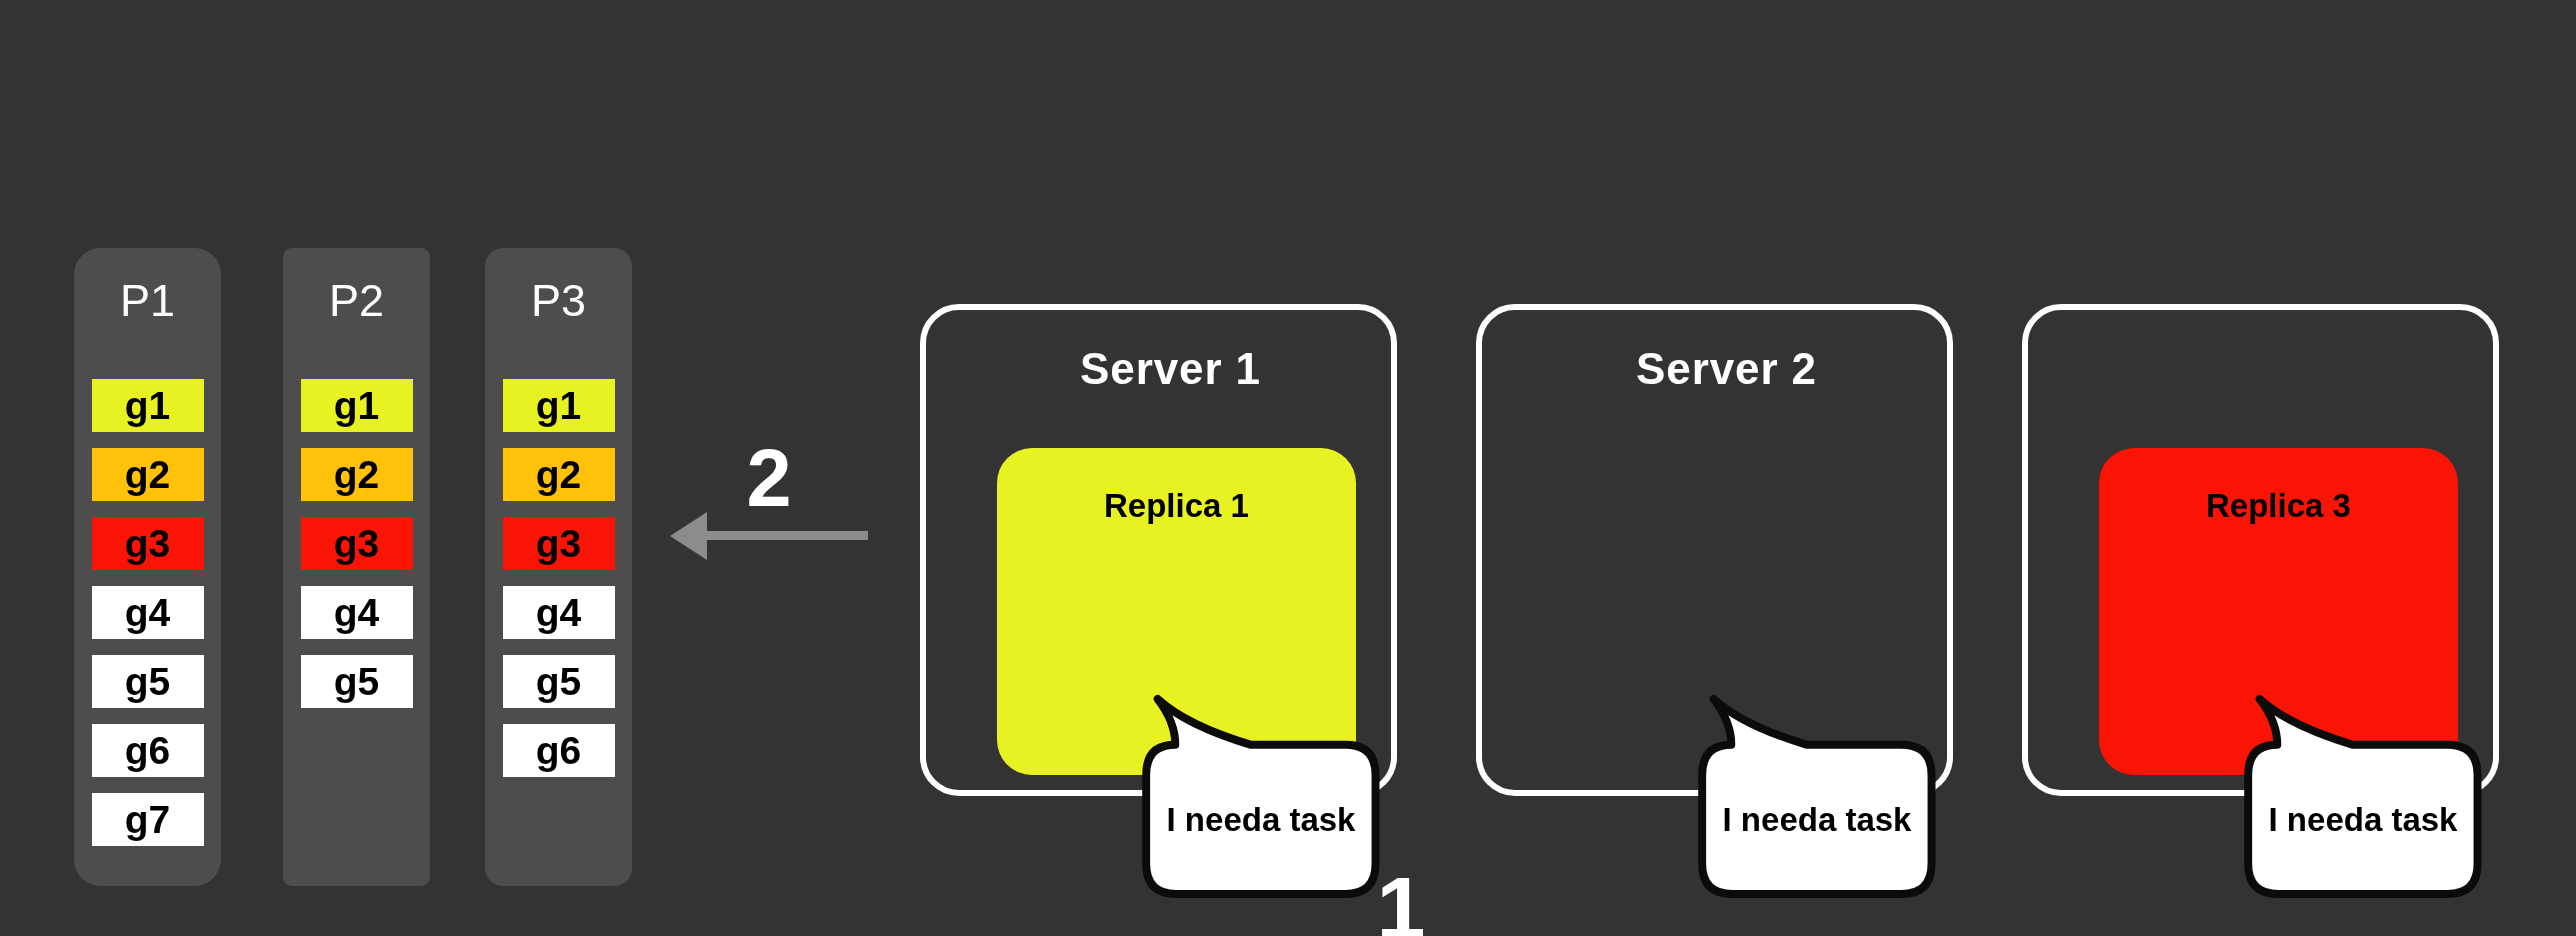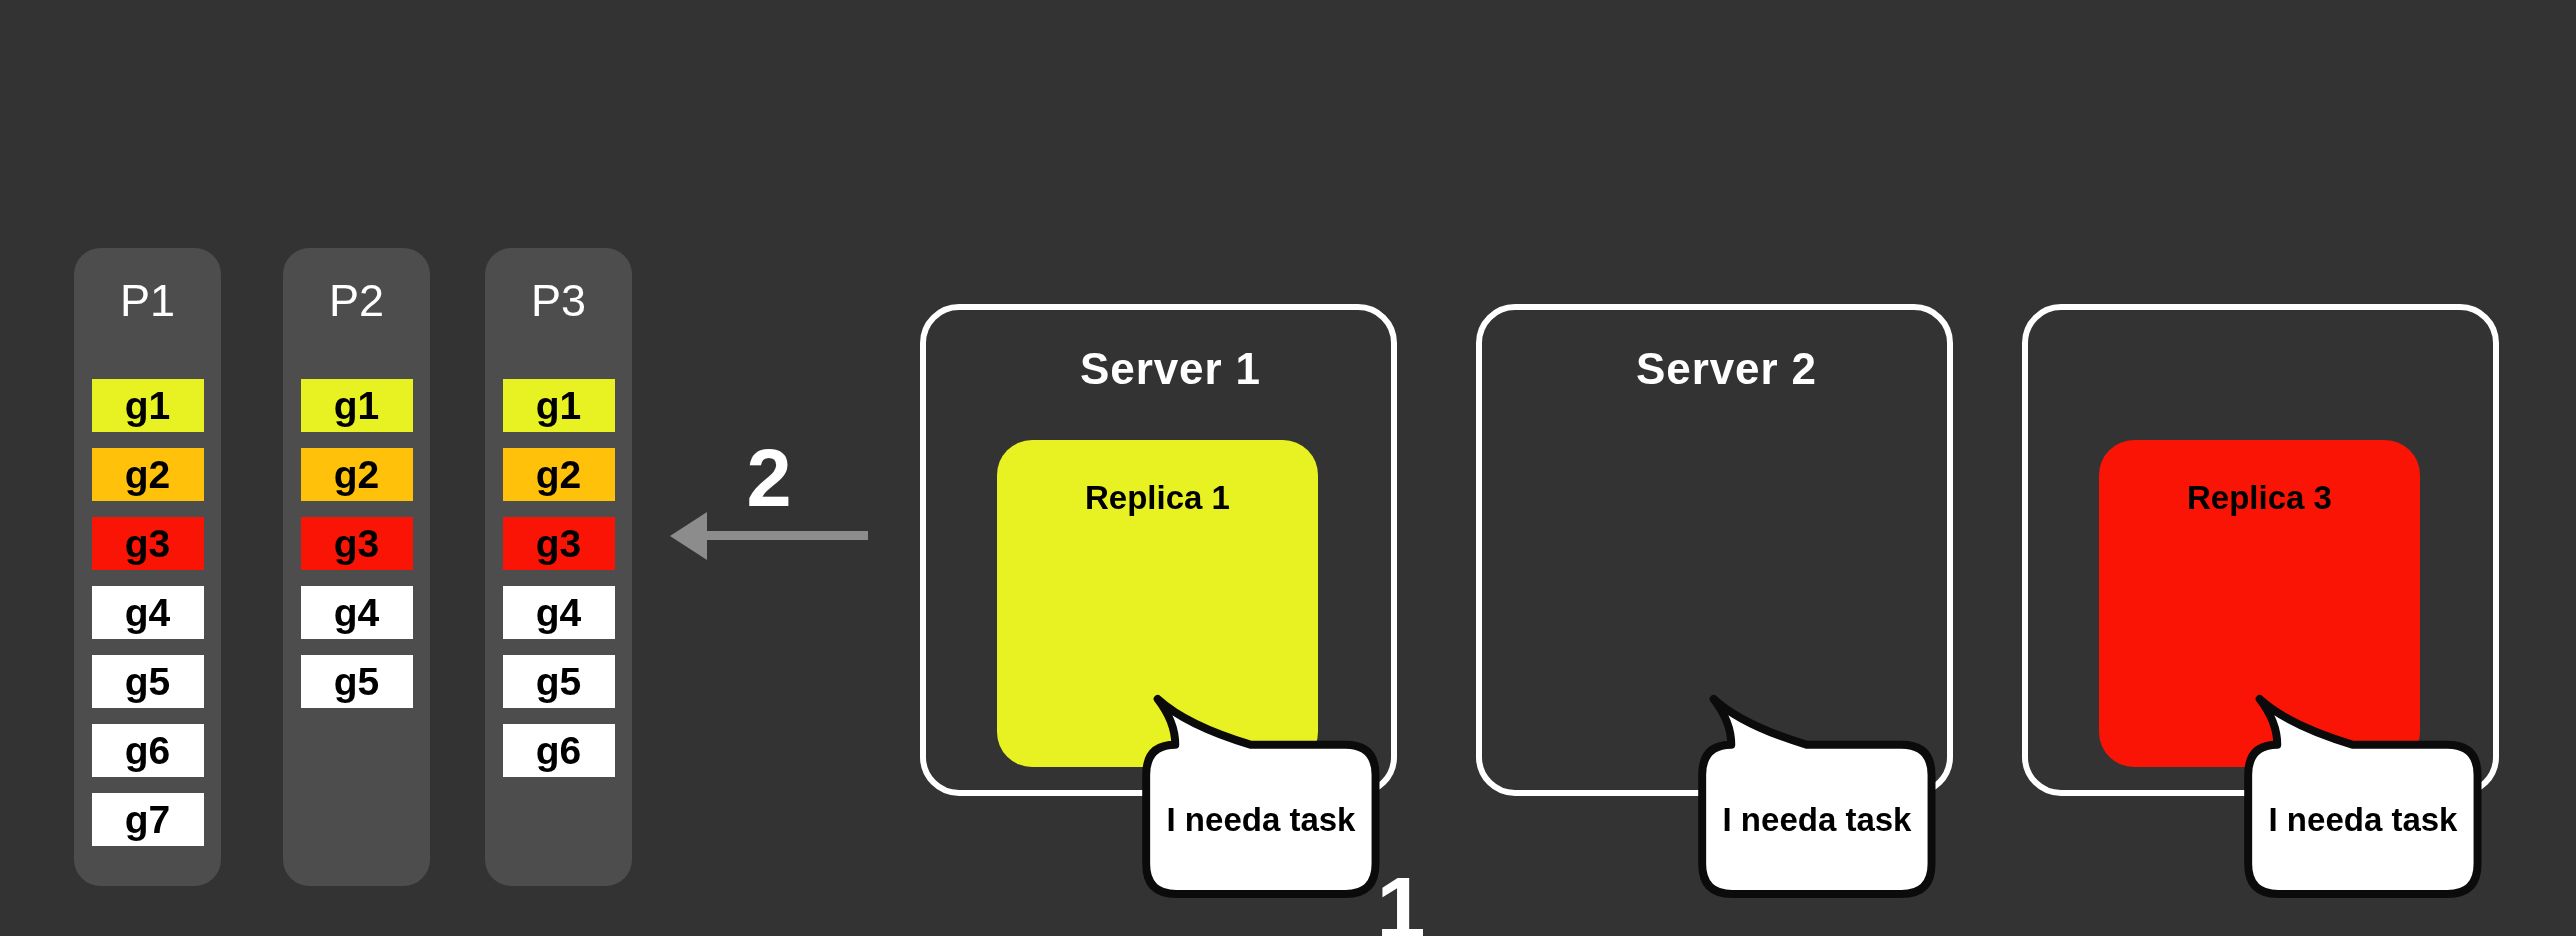--- a/index.html
+++ b/index.html
@@ -99,22 +99,22 @@
     margin-top: 34px;
     text-align: center;
     color: #ffffff;
     font-size: 44px;
     font-weight: 600;
     letter-spacing: 0.9px;
   }
   .replica {
     position: absolute;
     left: 71px;
-    top: 130px;
-    width: 321px;
+    top: 138px;
+    width: 359px;
     height: 327px;
     border-radius: 35px;
     background: #ffffff;
   }
   .replica-label {
     margin-top: 39px;
     text-align: center;
     color: #000000;
     font-size: 33px;
     font-weight: bold;
@@ -155,32 +155,32 @@
       <div class="cell" style="background-color: rgb(232, 242, 34);">g1</div>
       <div class="cell" style="background-color: rgb(255, 193, 10);">g2</div>
       <div class="cell" style="background-color: rgb(250, 20, 5);">g3</div>
       <div class="cell" style="background-color: rgb(255, 255, 255);">g4</div>
       <div class="cell" style="background-color: rgb(255, 255, 255);">g5</div>
       <div class="cell" style="background-color: rgb(255, 255, 255);">g6</div>
       <div class="cell" style="background-color: rgb(255, 255, 255);">g7</div>
     </div>
   </div>
 
-  <div class="partition" style="left: 283px; background-color: rgb(77, 77, 77);">
+  <div class="partition" style="left: 283px; background-color: rgb(77, 77, 77); border-radius: 9px;">
     <div class="partition-title">P2</div>
     <div class="cells">
       <div class="cell" style="background-color: rgb(232, 242, 34);">g1</div>
       <div class="cell" style="background-color: rgb(255, 193, 10);">g2</div>
       <div class="cell" style="background-color: rgb(250, 20, 5);">g3</div>
       <div class="cell" style="background-color: rgb(255, 255, 255);">g4</div>
       <div class="cell" style="background-color: rgb(255, 255, 255);">g5</div>
     </div>
   </div>
 
-  <div class="partition" style="left: 485px; background-color: rgb(77, 77, 77);">
+  <div class="partition" style="left: 485px; background-color: rgb(77, 77, 77); border-radius: 18px;">
     <div class="partition-title">P3</div>
     <div class="cells">
       <div class="cell" style="background-color: rgb(232, 242, 34);">g1</div>
       <div class="cell" style="background-color: rgb(255, 193, 10);">g2</div>
       <div class="cell" style="background-color: rgb(250, 20, 5);">g3</div>
       <div class="cell" style="background-color: rgb(255, 255, 255);">g4</div>
       <div class="cell" style="background-color: rgb(255, 255, 255);">g5</div>
       <div class="cell" style="background-color: rgb(255, 255, 255);">g6</div>
     </div>
   </div>

